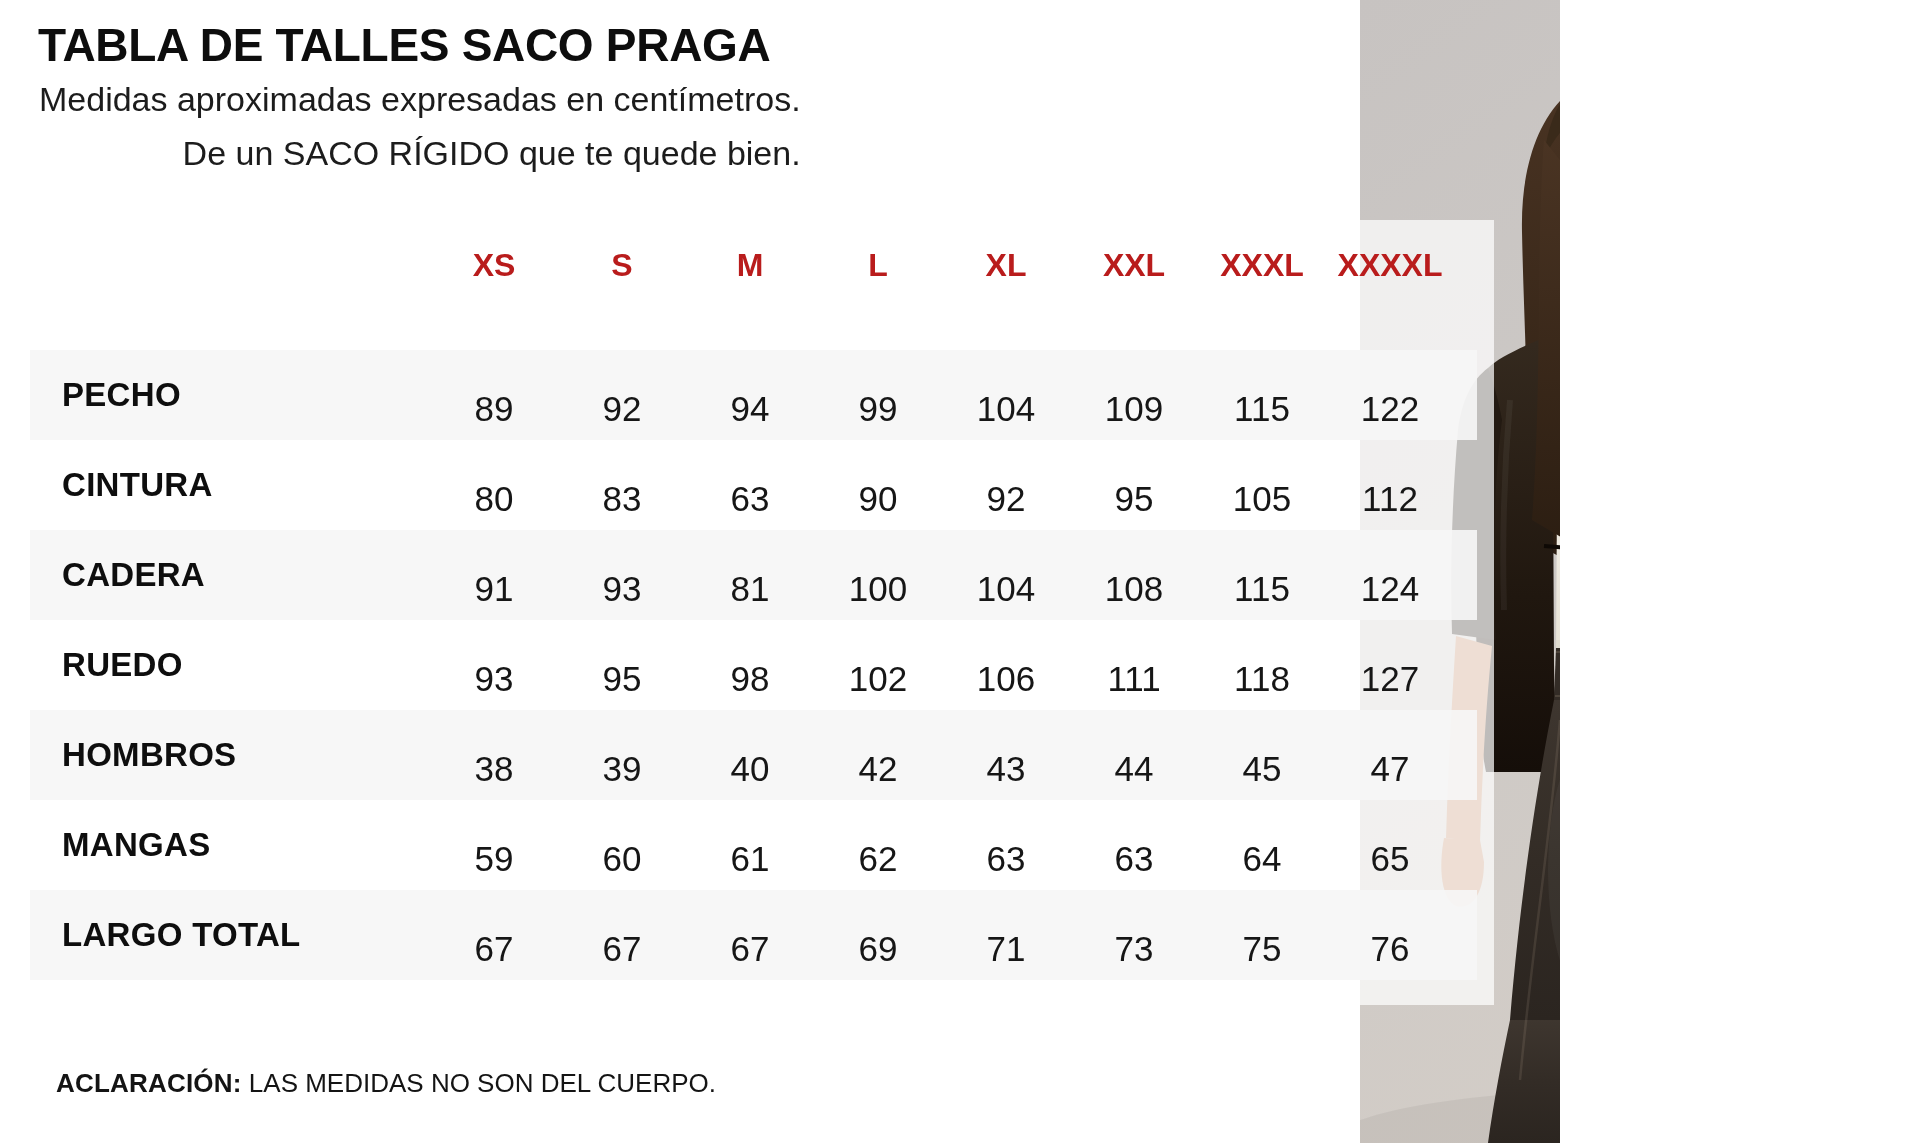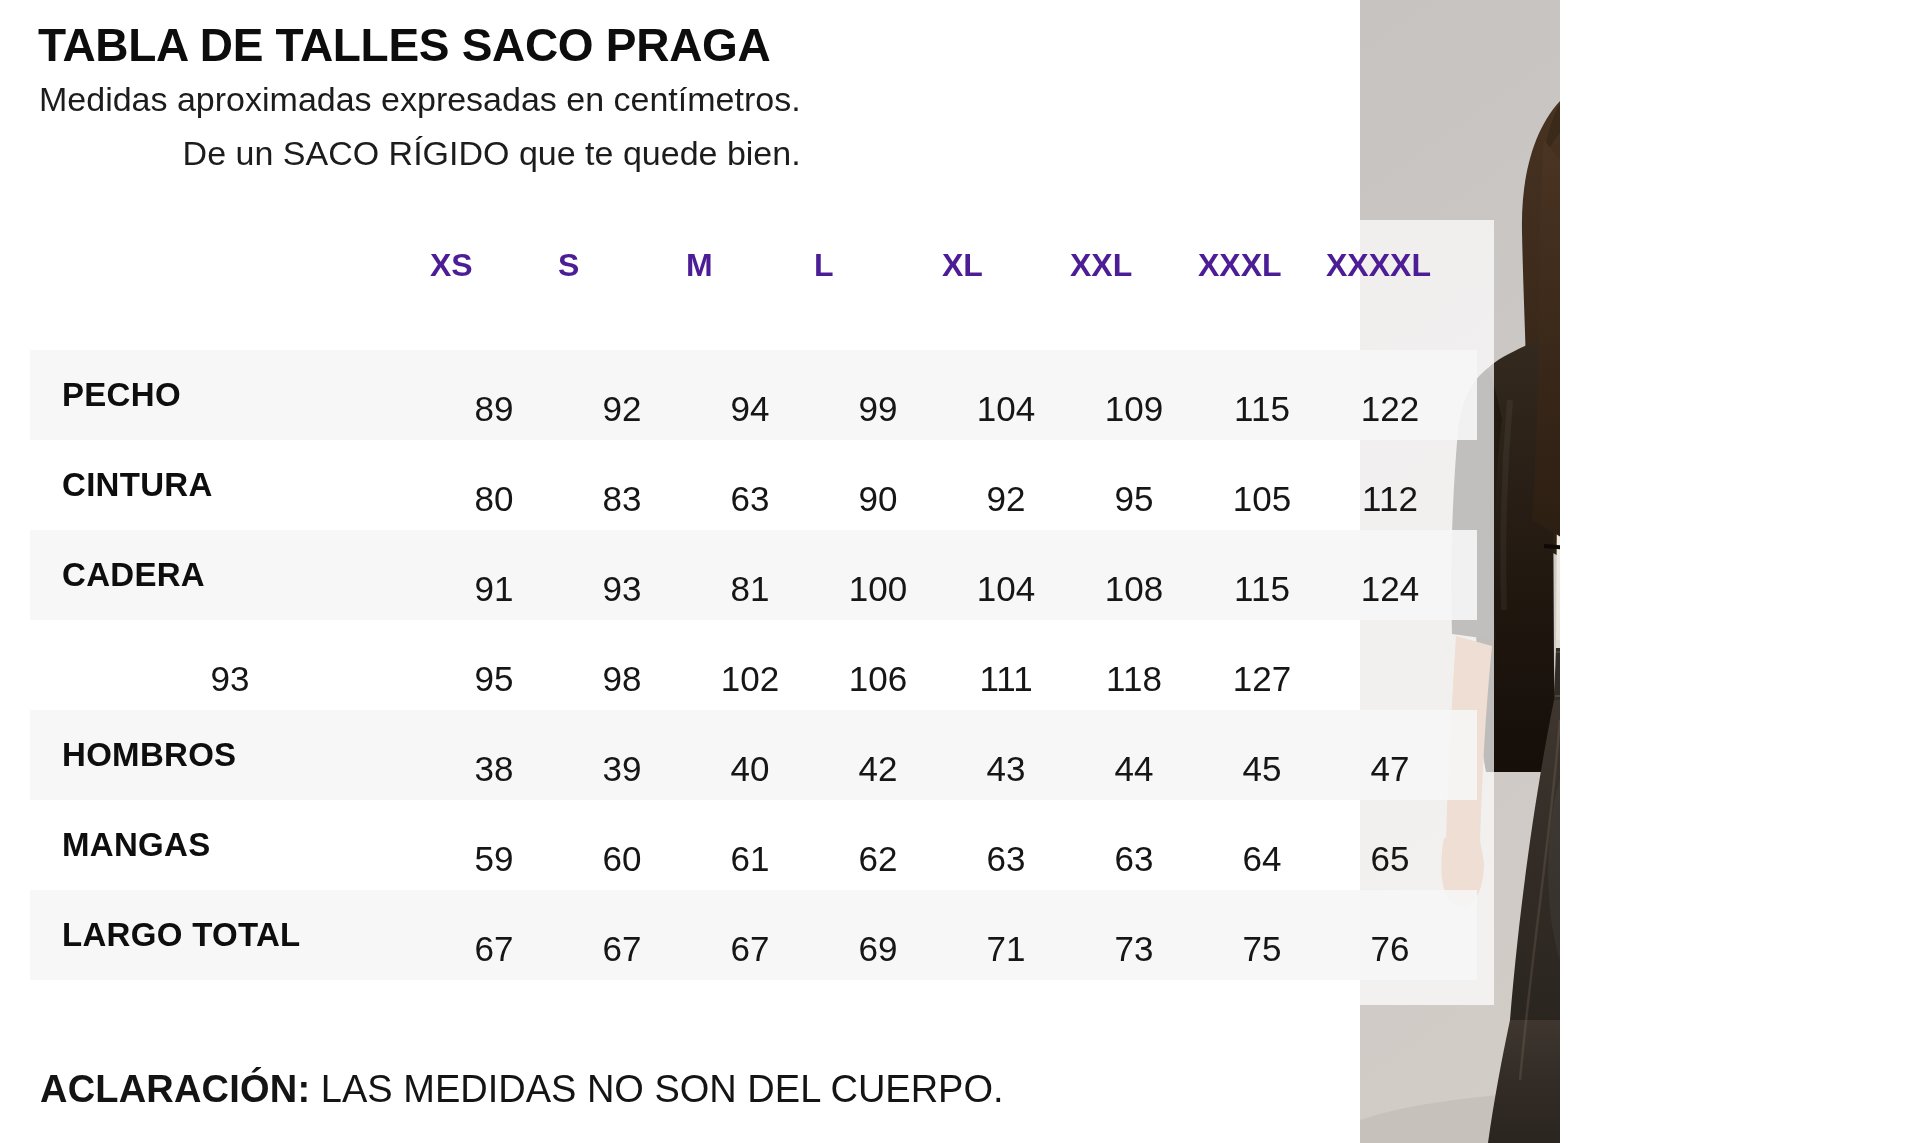--- a/index.html
+++ b/index.html
@@ -15,30 +15,30 @@
 
   
   .title{position:absolute;left:38px;top:18px;font-size:46px;font-weight:bold;
          letter-spacing:-0.3px;color:#0d0d0d;margin:0;}
   .subtitle{position:absolute;left:39px;top:72px;font-size:34px;line-height:54px;
             color:#1c1c1c;margin:0;text-align:right;}
 
   
   .size-header{position:absolute;left:30px;top:222px;height:86px;display:grid;
                grid-template-columns:400px repeat(8,128px);align-items:center;padding-right:23px;}
-  .size-header .hcell{text-align:left;font-weight:bold;font-size:32px;color:#4c1d95;}
+  .size-header .hcell{text-align:center;font-weight:bold;font-size:32px;color:#b91c1c;}
   .size-table{position:absolute;left:30px;top:350px;}
   .trow{display:grid;grid-template-columns:400px repeat(8,128px);height:90px;
         align-items:center;padding-right:23px;}
   .trow:nth-child(odd){background:rgba(246,246,246,0.90);}
   .rlabel{padding-left:32px;font-weight:bold;font-size:33px;letter-spacing:0.3px;color:#0e0e0e;}
   .cell{text-align:center;font-size:35px;color:#161616;margin-top:28px;}
 
   
-  .note{position:absolute;left:40px;top:1068px;font-size:38px;color:#141414;margin:0;}
+  .note{position:absolute;left:56px;top:1068px;font-size:26px;color:#141414;margin:0;}
   .note b{font-weight:bold;letter-spacing:0.2px;}
 </style>
 </head>
 <body>
 
 <div class="canvas">
 
   <div class="photo">
     <svg width="560" height="1143" viewBox="0 0 560 1143">
       <defs>
@@ -213,20 +213,21 @@
       <div class="cell">93</div>
       <div class="cell">81</div>
       <div class="cell">100</div>
       <div class="cell">104</div>
       <div class="cell">108</div>
       <div class="cell">115</div>
       <div class="cell">124</div>
     </div>
 
     <div class="trow">
+      <div class="rlabel">RUEDO</div>
       <div class="cell">93</div>
       <div class="cell">95</div>
       <div class="cell">98</div>
       <div class="cell">102</div>
       <div class="cell">106</div>
       <div class="cell">111</div>
       <div class="cell">118</div>
       <div class="cell">127</div>
     </div>
 

